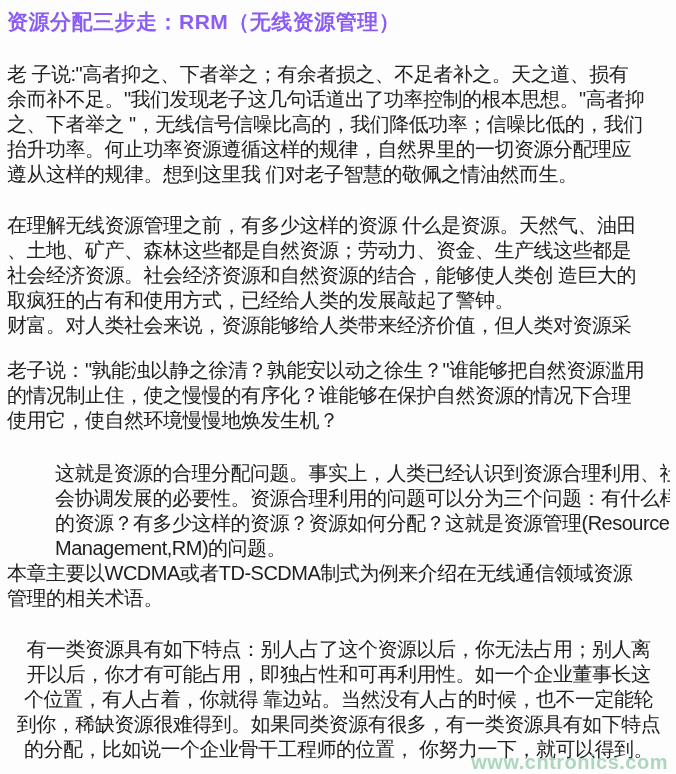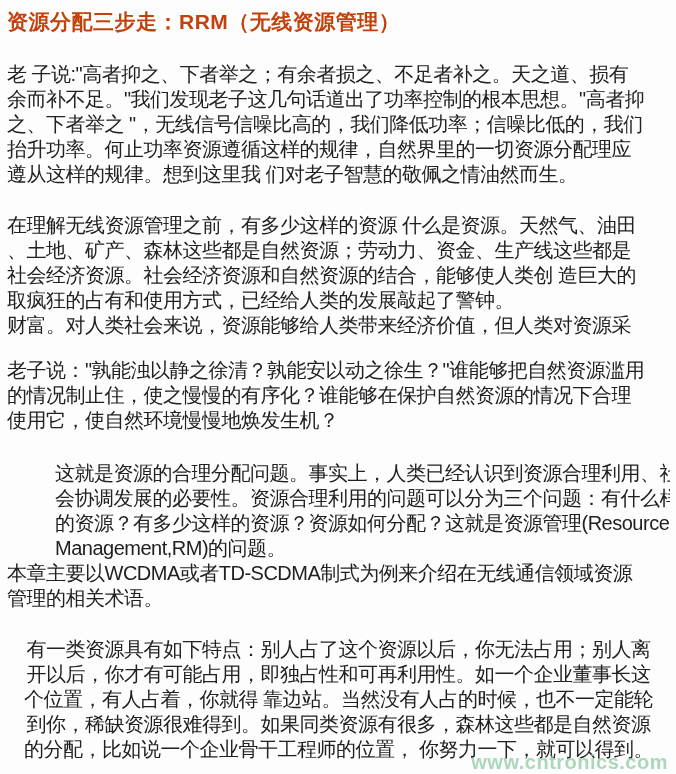--- a/index.html
+++ b/index.html
@@ -19,21 +19,21 @@
     height: 774px;
     padding: 8px 6px 0 7px;
     background: #fdfdfd;
     overflow: hidden;
   }
   .title {
     margin: 0;
     font-size: 21px;
     line-height: 28px;
     font-weight: bold;
-    color: #c2410c;
+    color: #8b5cf6;
     white-space: nowrap;
     letter-spacing: 0.5px;
   }
   .para {
     margin: 0;
     font-size: 20px;
     color: #212121;
   }
   .para .line {
     height: 25px;
@@ -91,18 +91,18 @@
       <div class="line">Management,RM)的问题。</div>
     </div>
   <div class="para p5">
       <div class="line">本章主要以WCDMA或者TD-SCDMA制式为例来介绍在无线通信领域资源</div>
       <div class="line">管理的相关术语。</div>
     </div>
   <div class="para p6">
       <div class="line">有一类资源具有如下特点：别人占了这个资源以后，你无法占用；别人离</div>
       <div class="line">开以后，你才有可能占用，即独占性和可再利用性。如一个企业董事长这</div>
       <div class="line">个位置，有人占着，你就得 靠边站。当然没有人占的时候，也不一定能轮</div>
-      <div class="line">到你，稀缺资源很难得到。如果同类资源有很多，森林这些都是自然资源</div>
+      <div class="line">到你，稀缺资源很难得到。如果同类资源有很多，有一类资源具有如下特点</div>
       <div class="line">的分配，比如说一个企业骨干工程师的位置， 你努力一下，就可以得到。</div>
     </div>
 
   <div class="watermark">www.cntronics.com</div>
 </div>
 
 </body></html>

